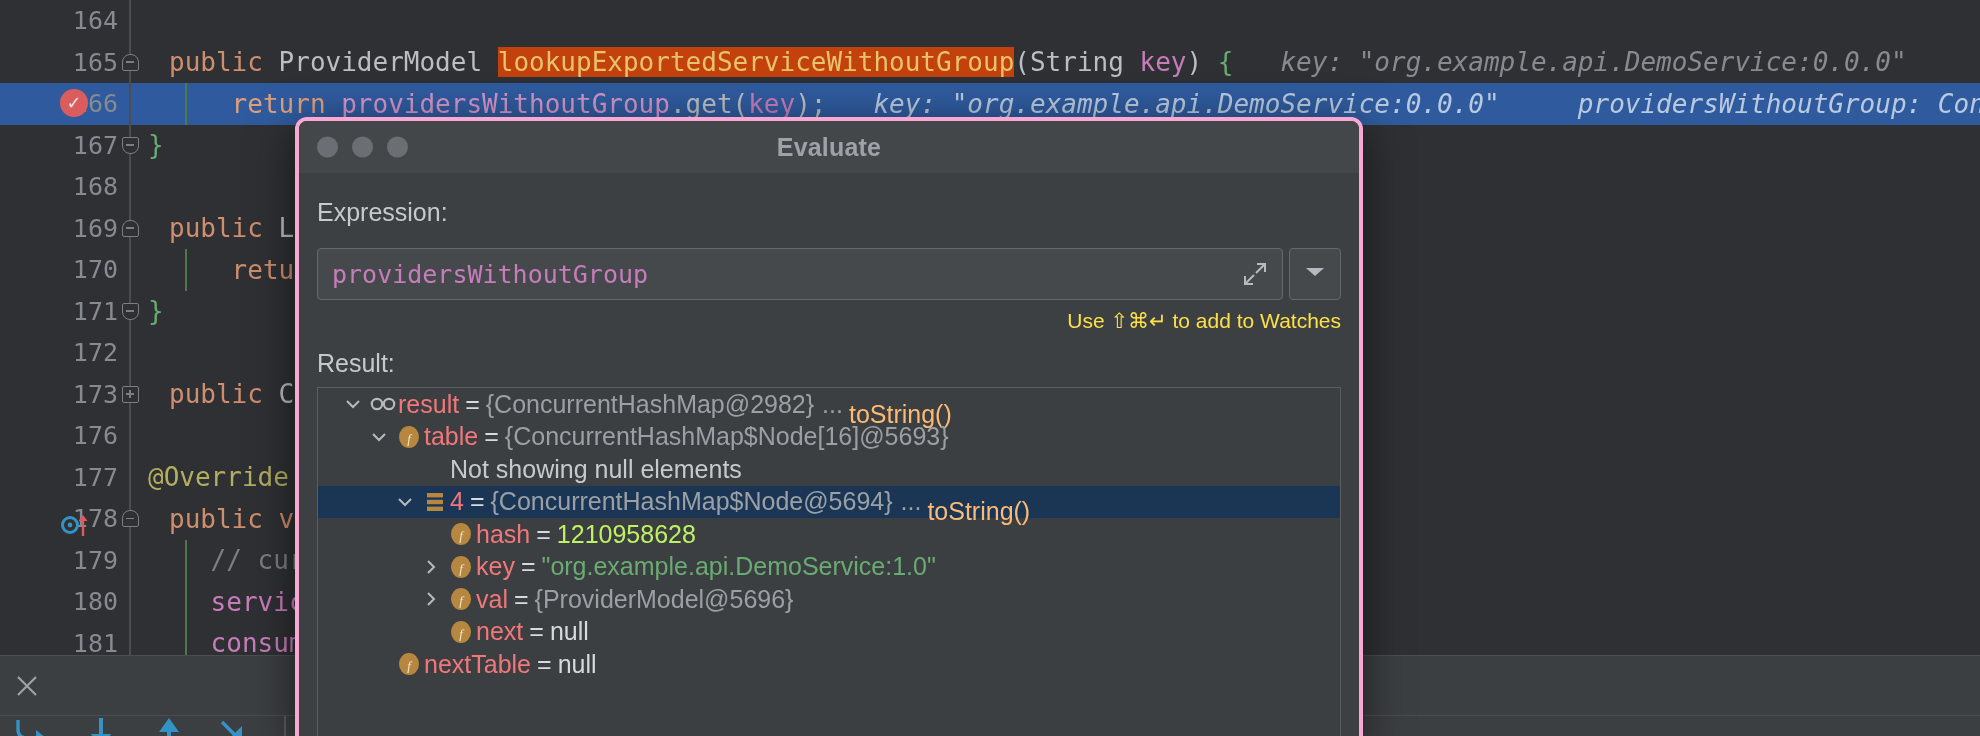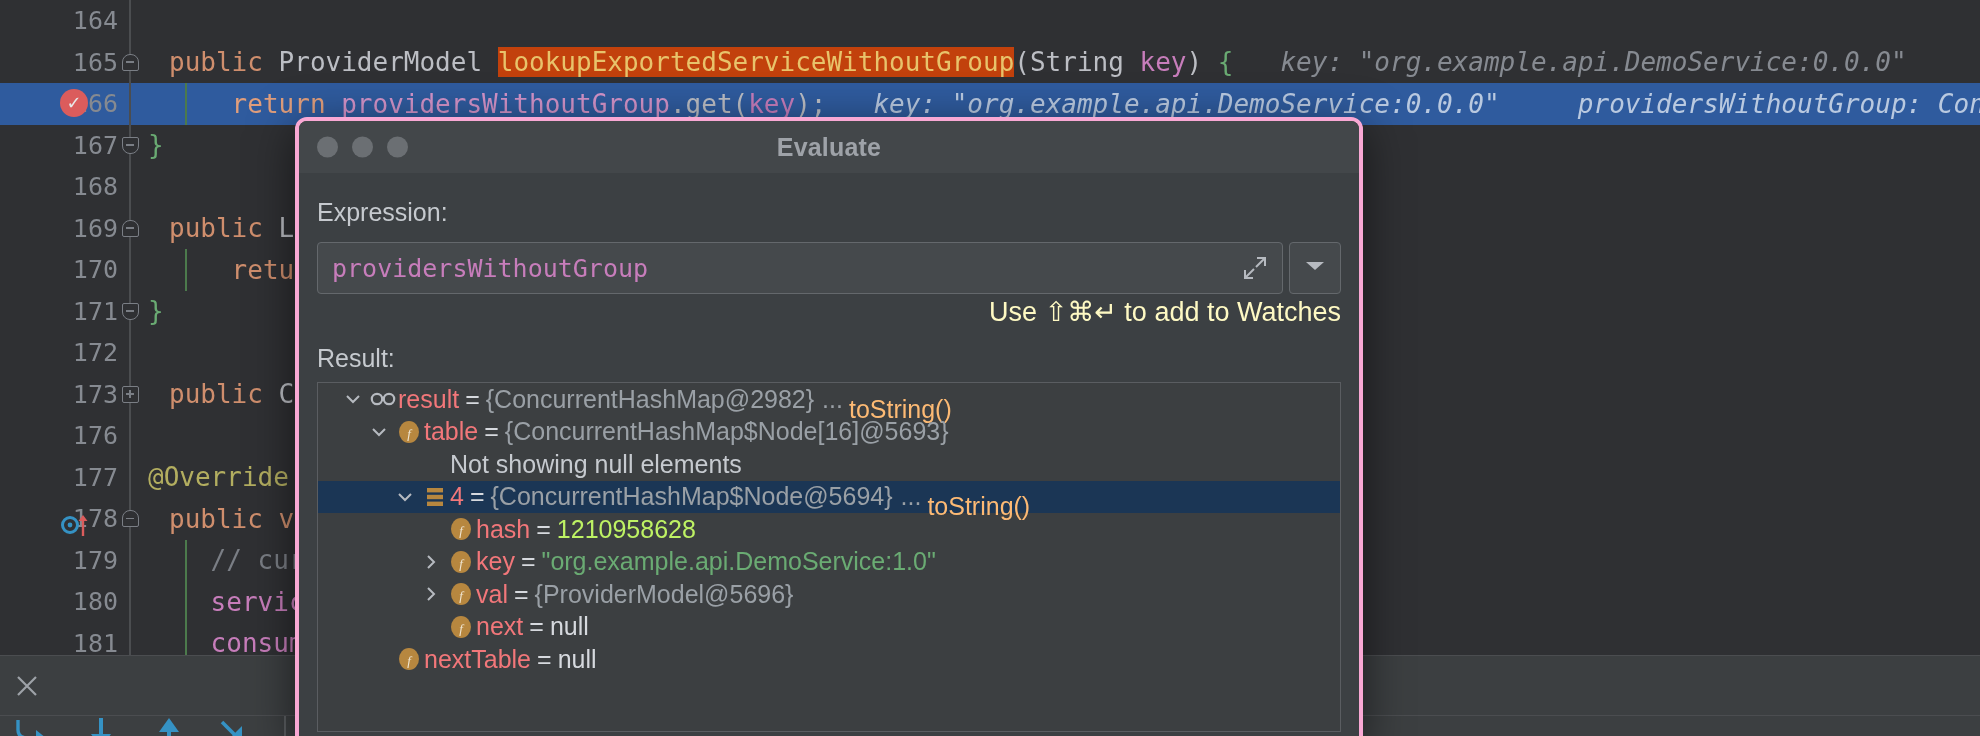--- a/index.html
+++ b/index.html
@@ -128,21 +128,21 @@
     position: absolute; left: 18px; top: 50%; transform: translateY(-50%);
     display: flex; gap: 14px;
   }
   .tl { width: 21px; height: 21px; border-radius: 50%; background: #6b6f73; }
   .dialog-title {
     font-size: 25px; color: #9ea2a8; font-weight: bold;
     letter-spacing: 0.2px;
   }
   .dlg-body { padding: 0 18px; position: relative; }
   .label {
-    font-size: 25px; color: #c6cacf; margin-top: 25px; margin-bottom: 15px;
+    font-size: 25px; color: #c6cacf; margin-top: 25px; margin-bottom: 21px;
   }
   .expr-row { position: relative; display: flex; align-items: stretch; }
   .expr-input {
     flex: 1 1 auto; height: 52px;
     background: #45494c;
     border: 1px solid #64686c; border-radius: 4px;
     display: flex; align-items: center;
     padding: 0 60px 0 14px;
     position: relative;
   }
@@ -153,22 +153,22 @@
   .expand-icon {
     position: absolute; right: 14px; top: 50%; transform: translateY(-50%);
     width: 26px; height: 26px;
   }
   .dropdown-btn {
     width: 52px; height: 52px; margin-left: 6px;
     background: #45494c; border: 1px solid #64686c; border-radius: 4px;
     display: flex; align-items: center; justify-content: center;
   }
   .hint-row {
-    text-align: right; font-size: 27px; color: #fef9c3;
-    margin-top: 2px;
+    text-align: right; font-size: 21px; color: #fde047;
+    margin-top: 9px;
   }
   .result-label {
     font-size: 25px; color: #c6cacf; margin-top: 16px; margin-bottom: 9px;
   }
   .tree {
     background: #3c3f41;
     border: 1px solid #5a5d61;
     height: 350px;
     overflow: hidden;
     font-size: 25px;

